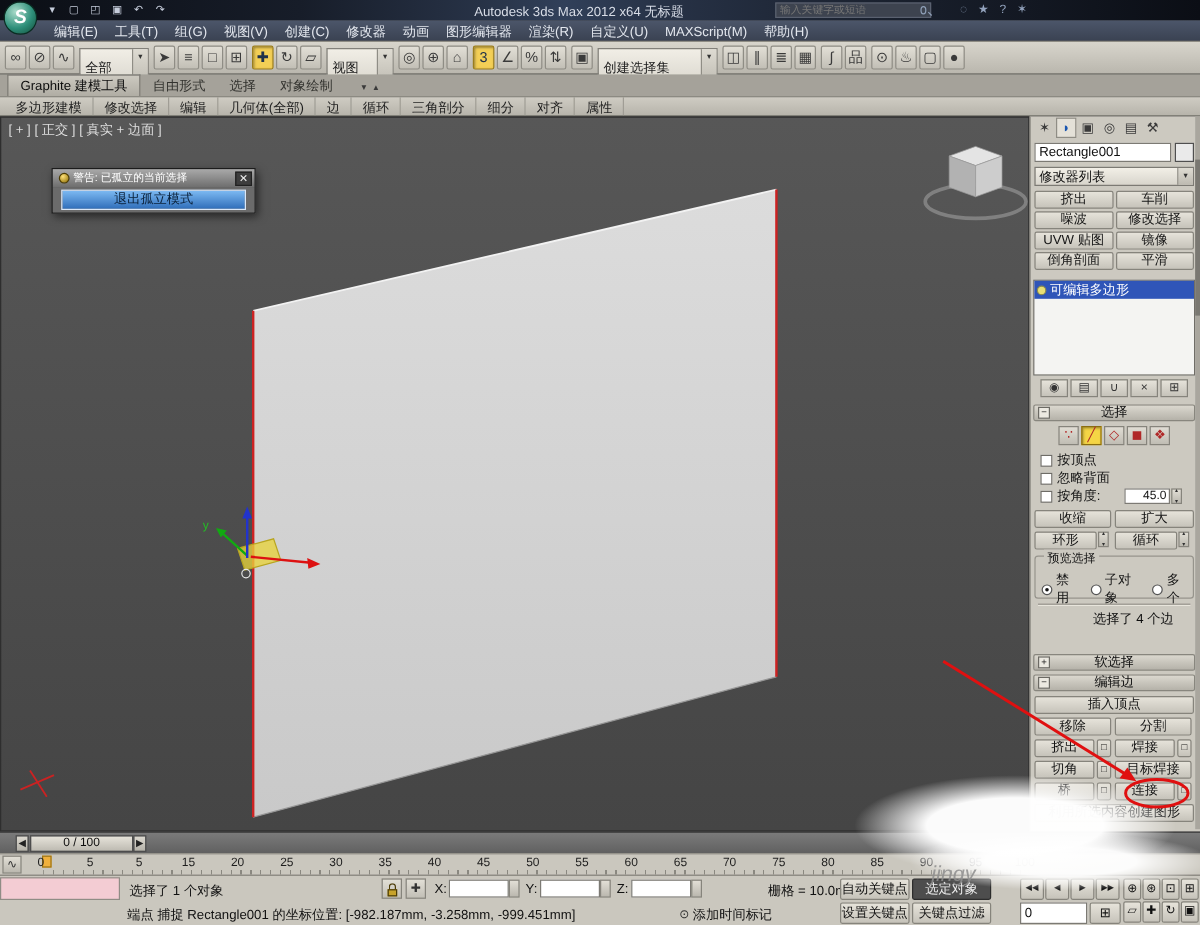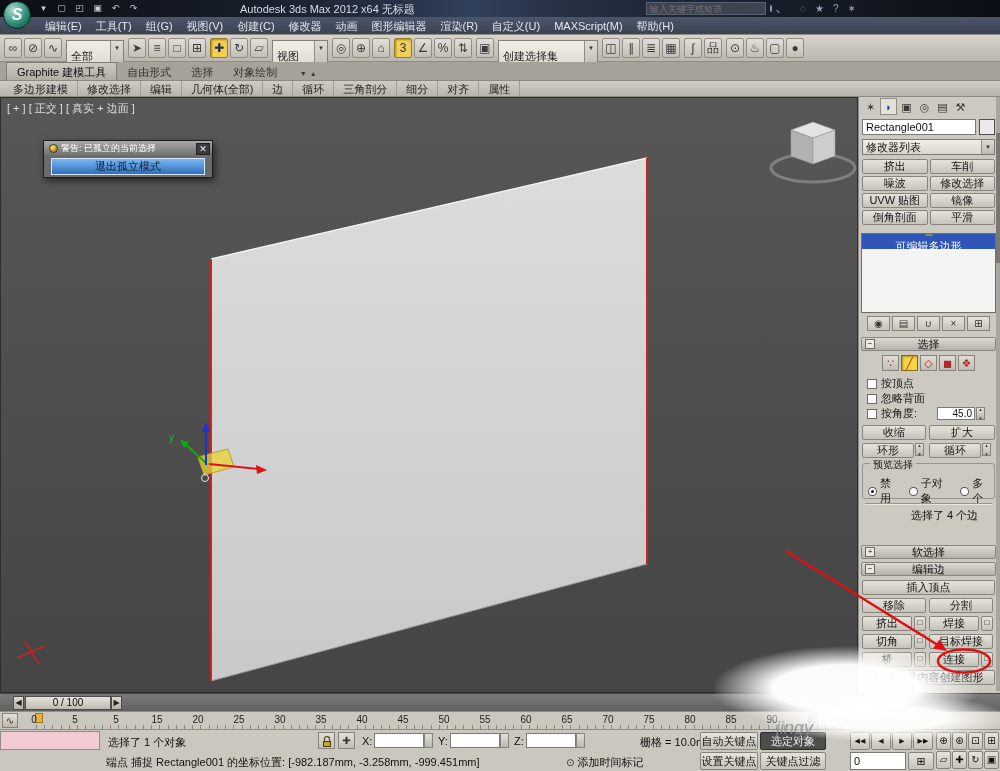--- a/index.html
+++ b/index.html
@@ -8,22 +8,22 @@
   #app { position:relative; width:1000px; height:771px; background:#3f3f3f; overflow:hidden; }
 
   
   .titlebar { position:absolute; left:0; top:0; width:1000px; height:17px;
     background:linear-gradient(90deg,#0b0e15 0%,#171d29 25%,#273246 40%,#31405a 47%,#273246 55%,#171d29 78%,#0b0e15 100%); }
   .logo { position:absolute; left:3px; top:1px; width:28px; height:28px; border-radius:50%;
     background:radial-gradient(circle at 35% 30%,#aadcca,#2e8f7a 55%,#124c38); border:1px solid #0a2d22;
     color:#fff; font-weight:bold; font-style:italic; font-size:16px; text-align:center; line-height:26px; z-index:60; }
   .qat { position:absolute; left:36px; top:2px; display:flex; gap:3px; }
   .qat-icon { width:15px; height:13px; font-size:9px; line-height:13px; color:#c6cddb; text-align:center; }
-  .title-text { position:absolute; left:240px; width:330px; top:2px; text-align:left; color:#d7dce6; font-size:11px; white-space:nowrap; }
-  .search { position:absolute; left:646px; top:2px; width:120px; height:13px; background:#3d434f; border:1px solid #5a6170; display:flex; align-items:center; }
+  .title-text { position:absolute; left:240px; width:330px; top:2px; text-align:right; color:#d7dce6; font-size:11px; white-space:nowrap; }
+  .search { position:absolute; left:646px; top:2px; width:130px; height:13px; background:#3d434f; border:1px solid #5a6170; display:flex; align-items:center;font-family:Liberation Mono, monospace; }
   .search input { flex:1; background:transparent; border:0; outline:none; color:#9aa2b0; font-size:9px; padding:0 3px; font-family:inherit; }
   .mag-icon { width:7px; height:7px; border:1px solid #8fa0b8; border-radius:50%; margin-right:3px; position:relative; }
   .mag-icon::after { content:""; position:absolute; left:5px; top:5px; width:4px; height:1px; background:#8fa0b8; transform:rotate(45deg); }
   .title-right { position:absolute; left:800px; top:2px; display:flex; gap:9px; }
   .tr-icon { color:#93a3bd; font-size:10px; line-height:13px; }
 
   
   .menubar { position:absolute; left:0; top:17px; width:1000px; height:17px; background:linear-gradient(#4c566a,#3a4252); padding-left:38px; white-space:nowrap; }
   .menu-item { display:inline-block; padding:2px 7px 0; color:#e3e7ee; font-size:11px; height:17px; }
 
@@ -65,21 +65,21 @@
   .cp-tab { width:17px; height:17px; font-size:11px; text-align:center; line-height:16px; color:#3a3a3a; border:1px solid transparent; }
   .cp-tab.active { background:#e4e1d8; border:1px solid #8f8d85; color:#1a56b0; }
   .name-field { position:absolute; left:3px; top:22px; width:114px; height:16px; background:#fff; border:1px solid #7c7a74; font-size:11px; line-height:14px; padding:0 3px; color:#111; }
   .color-swatch { position:absolute; left:120px; top:22px; width:16px; height:16px; background:#eaeaea; border:1px solid #4f4f4f; }
   .mod-list { position:absolute; left:3px; top:42px; width:133px; height:16px; background:linear-gradient(#f2efe7,#d8d5cc); border:1px solid #7c7a74; display:flex; align-items:center; }
   .mod-list-label { flex:1; padding-left:3px; font-size:11px; color:#111; }
   .mod-grid { position:absolute; left:3px; top:62px; width:133px; display:grid; grid-template-columns:1fr 1fr; gap:2px; }
   .pbtn { height:15px; background:linear-gradient(#e6e3da,#c6c3ba); border:1px solid #86847c; border-radius:2px;
     font-size:11px; color:#141414; text-align:center; line-height:13px; white-space:nowrap; overflow:hidden; }
   .stack { position:absolute; left:2px; top:136px; width:135px; height:80px; background:#f4f4f2; border:1px solid #6f6d67; }
-  .stack-row { height:15px; background:#2f55b8; color:#fff; font-size:11px; display:flex; align-items:center; gap:3px; padding:0 2px;flex-direction:column; }
+  .stack-row { height:15px; background:#2f55b8; color:#fff; font-size:11px; display:flex; align-items:center; gap:3px; padding:0 2px; }
   .bulb-icon { width:8px; height:8px; border-radius:50%; background:#e9e075; border:1px solid #8c8c50; }
   .stack-tools { position:absolute; left:2px; top:219px; width:135px; display:flex; gap:2px; justify-content:center; }
   .stack-tool { width:23px; height:15px; background:linear-gradient(#e6e3da,#c6c3ba); border:1px solid #86847c; font-size:10px; text-align:center; line-height:13px; color:#333; }
   .rollout { position:absolute; left:2px; width:135px; height:14px; background:linear-gradient(#dbd8cf,#b5b2a9); border:1px solid #88867e; border-radius:2px;
     font-size:11px; text-align:center; line-height:12px; color:#0d0d0d; }
   .pm-box { position:absolute; left:3px; top:1px; width:10px; height:10px; background:#ece9e1; border:1px solid #6c6a64; font-size:8px; line-height:8px; text-align:center; color:#222; }
   .subobj-row { position:absolute; left:2px; top:258px; width:135px; display:flex; justify-content:center; gap:2px; }
   .so-btn { width:17px; height:16px; background:linear-gradient(#e0ddd4,#c0bdb4); border:1px solid #86847c; color:#b02828; font-size:11px; text-align:center; line-height:14px; }
   .so-btn.active { background:#f5d545; border-color:#8a6d10; box-shadow:inset 1px 1px 2px rgba(0,0,0,.3); }
   .cb-row { position:absolute; left:8px; display:flex; align-items:center; gap:4px; height:13px; font-size:11px; color:#141414; }

